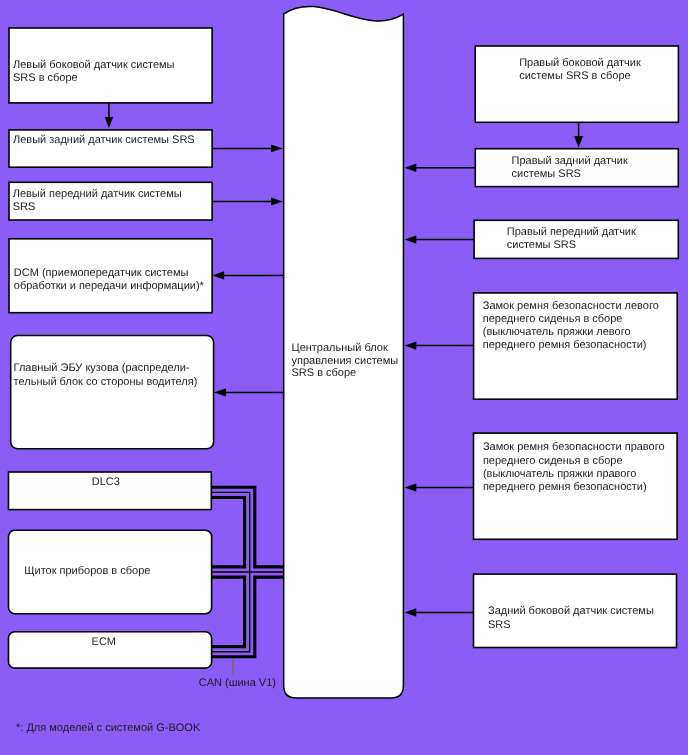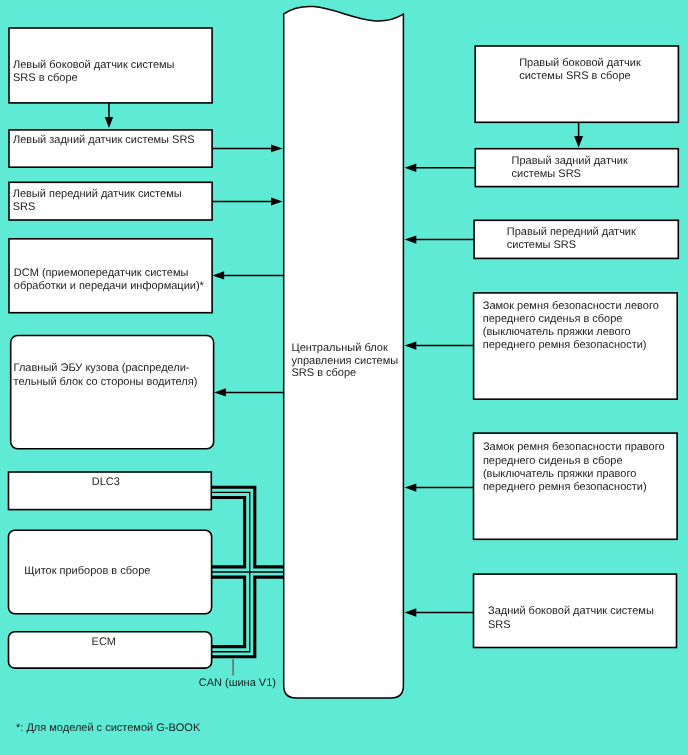--- a/index.html
+++ b/index.html
@@ -1,20 +1,20 @@
 <!DOCTYPE html>
 <html><head>
 <meta charset="utf-8">
 <style>
   html,body{margin:0;padding:0;background:#fff;}
   body{width:688px;height:755px;overflow:hidden;
        font-family:"Liberation Sans",sans-serif;
        -webkit-font-smoothing:antialiased;
        text-rendering:geometricPrecision;}
-  #diagram{position:relative;width:688px;height:755px;background:#5eead4;}
+  #diagram{position:relative;width:688px;height:755px;background:#8b5cf6;}
   #sheet{position:absolute;left:0;top:0;width:688px;height:755px;}
   .bx{fill:#fff;stroke:#000;stroke-width:1.6;}
   .bxr{fill:#fff;stroke:#000;stroke-width:1.6;}
   .ctr{fill:#fff;stroke:#000;stroke-width:1.5;}
   .ln{stroke:#000;stroke-width:1.5;fill:none;}
   .ah{fill:#000;stroke:none;}
   .bus{stroke:#000;fill:none;stroke-linejoin:miter;stroke-linecap:butt;stroke-miterlimit:10;}
   .busO{stroke-width:3.1;}
   .busI{stroke-width:1.35;}
   .leader{stroke:#6e6e6e;stroke-width:1.6;fill:none;}

